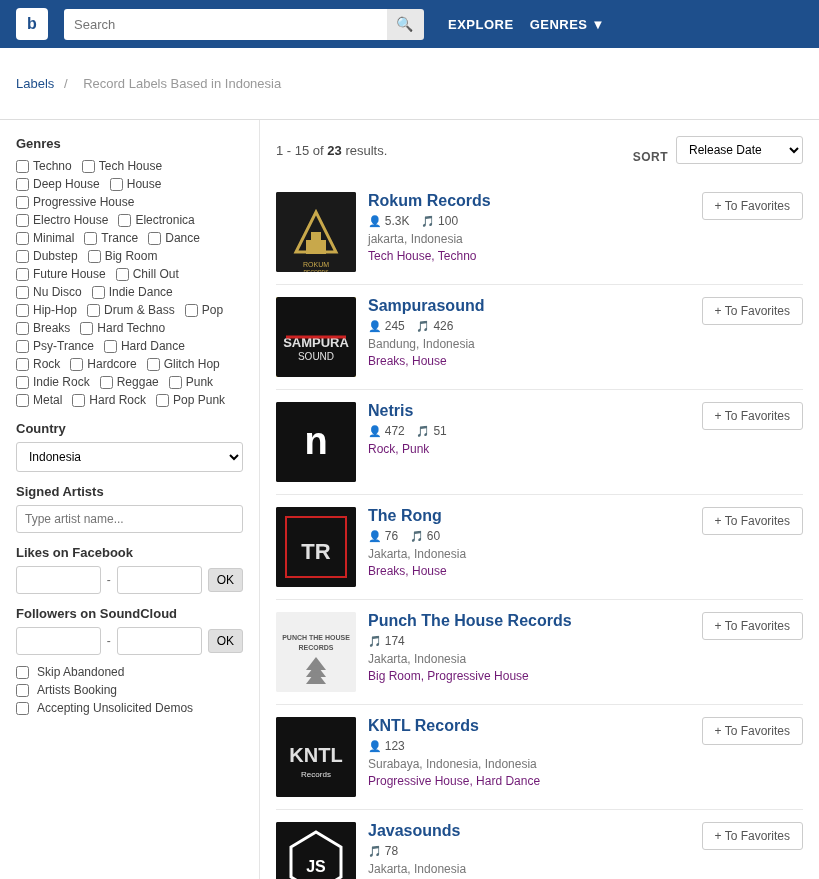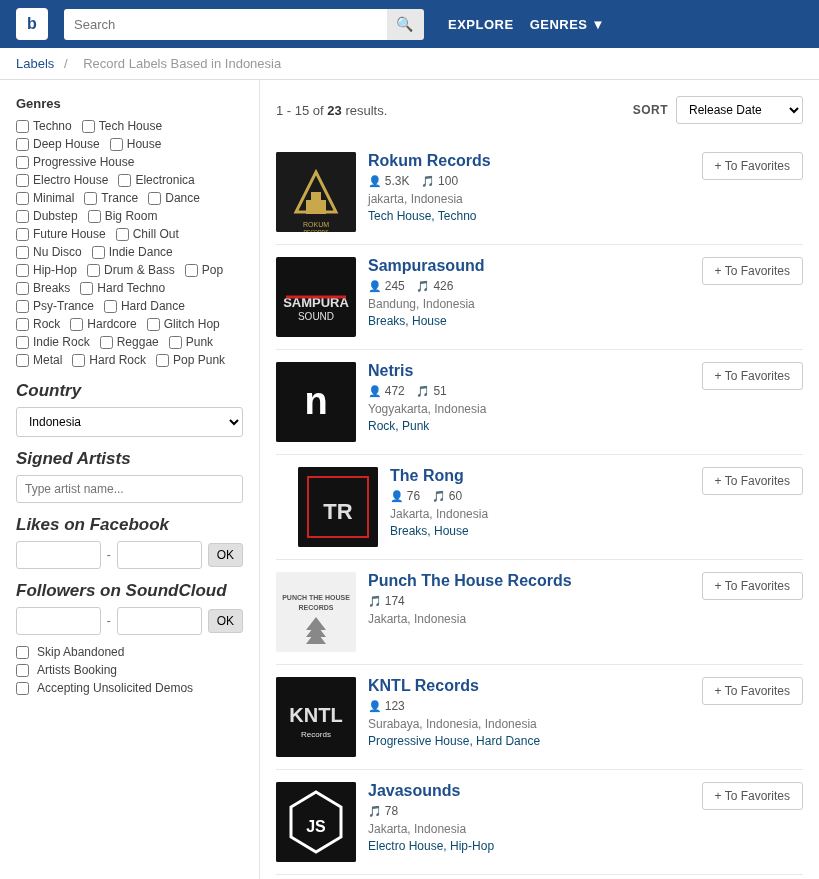--- a/index.html
+++ b/index.html
@@ -56,21 +56,21 @@
       font-size: 13px;
       font-weight: bold;
       letter-spacing: 0.5px;
     }
     .header-nav .genres-btn {
       display: flex; align-items: center; gap: 4px;
     }
 
     
     .breadcrumb {
-      padding: 8px 16px;
+      padding: 28px 16px;
       font-size: 13px;
       color: #555;
       background: #fff;
       border-bottom: 1px solid #ddd;
     }
     .breadcrumb a { color: #1e4f8c; text-decoration: none; }
     .breadcrumb span { margin: 0 6px; color: #999; }
 
     
     .main {
@@ -111,25 +111,24 @@
       white-space: nowrap;
     }
     .genre-item input[type="checkbox"] {
       margin: 0;
       cursor: pointer;
     }
     .filter-section {
       margin-top: 12px;
     }
     .filter-section label {
-      font-size: 17px;
+      font-size: 13px;
       font-weight: bold;
       display: block;
       margin-bottom: 6px;
-      font-style: italic;
     }
     .filter-section select {
       width: 100%;
       padding: 6px 8px;
       font-size: 12px;
       border: 1px solid #ccc;
       border-radius: 3px;
       background: #fff;
     }
     .filter-section input[type="text"] {
@@ -183,21 +182,21 @@
       justify-content: space-between;
       margin-bottom: 16px;
     }
     .results-count {
       font-size: 13px;
       color: #555;
     }
     .results-count strong { color: #333; font-weight: bold; }
     .sort-area {
       display: flex;
-      align-items: center;
+      align-items: flex-end;
       gap: 8px;
     }
     .sort-area label {
       font-size: 12px;
       font-weight: bold;
       color: #555;
       letter-spacing: 0.5px;
     }
     .sort-area select {
       padding: 5px 24px 5px 8px;
@@ -256,42 +255,42 @@
       gap: 3px;
     }
     .stat-icon { color: #555; font-size: 11px; }
     .label-location {
       font-size: 12px;
       color: #777;
       margin-bottom: 3px;
     }
     .label-genres {
       font-size: 12px;
-      color: #0c4a6e;
+      color: #701a75;
     }
     .fav-btn {
       padding: 6px 12px;
       font-size: 12px;
       background: #fff;
       border: 1px solid #ccc;
       border-radius: 3px;
       cursor: pointer;
       white-space: nowrap;
       color: #555;
       min-width: 100px;
     }
 
     
     .rokum-logo {
       background: #1a1a1a;
       position: relative;
     }
     .sampura-logo { background: #fde047; }
     .netris-logo { background: #1a1a1a; }
-    .rong-logo { background: #1a1a1a; margin-left: 22px; }
+    .rong-logo { background: #1a1a1a; }
     .punch-logo { background: #f0f0f0; }
     .kntl-logo { background: #1a1a1a; }
     .java-logo { background: #1a1a1a; }
   </style>
 </head>
 <body>
 
 <div class="header">
   <div class="header-logo">
     <span>b</span>
@@ -576,21 +575,20 @@
       <div class="label-stats">
               <div class="stat-item">
       <span class="stat-icon">👤</span>
       <span>472</span>
     </div>
               <div class="stat-item">
       <span class="stat-icon">🎵</span>
       <span>51</span>
     </div>
             </div>
-      <div class="label-location">Yogyakarta, Indonesia</div>
       <div class="label-genres">Rock, Punk</div>
     </div>
     <button class="fav-btn">+ To Favorites</button>
   </div>
         <div class="label-card">
     <div class="label-logo rong-logo">
       <svg viewBox="0 0 80 80" xmlns="http://www.w3.org/2000/svg">
         <rect width="80" height="80" fill="#111"></rect>
         <polygon points="10,10 70,10 70,70 10,70" fill="none" stroke="#cc2222" stroke-width="2"></polygon>
         <text x="40" y="52" text-anchor="middle" fill="#e0e0e0" font-size="22" font-weight="bold" font-family="Arial">TR</text>
@@ -626,20 +624,21 @@
     </div>
     <div class="label-info">
       <a href="#" class="label-name">Punch The House Records</a>
       <div class="label-stats">
               <div class="stat-item">
       <span class="stat-icon">🎵</span>
       <span>174</span>
     </div>
             </div>
       <div class="label-location">Jakarta, Indonesia</div>
+      <div class="label-genres">Big Room, Progressive House</div>
     </div>
     <button class="fav-btn">+ To Favorites</button>
   </div>
         <div class="label-card">
     <div class="label-logo kntl-logo">
       <svg viewBox="0 0 80 80" xmlns="http://www.w3.org/2000/svg">
         <rect width="80" height="80" fill="#111"></rect>
         <text x="40" y="45" text-anchor="middle" fill="#e0e0e0" font-size="20" font-weight="bold" font-family="Arial">KNTL</text>
         <text x="40" y="60" text-anchor="middle" fill="#e0e0e0" font-size="8" font-family="Arial">Records</text>
       </svg>

